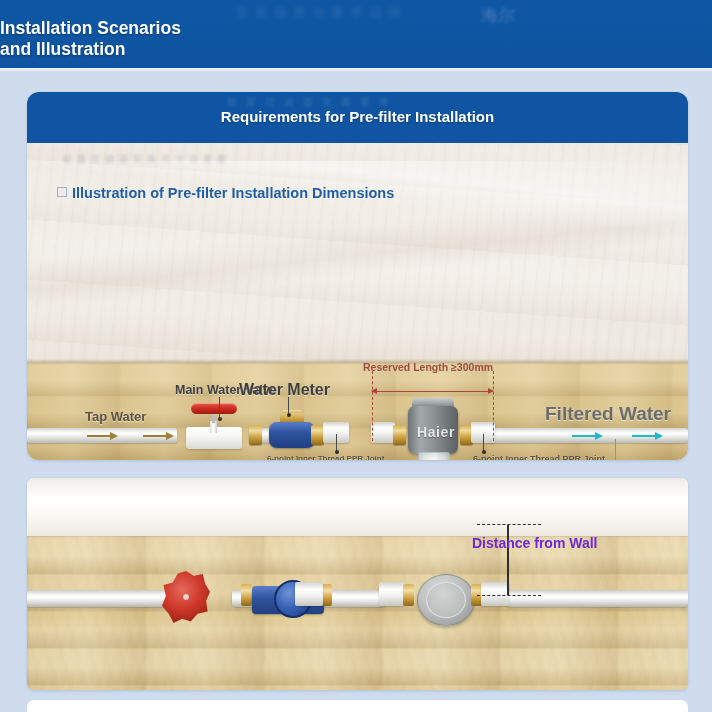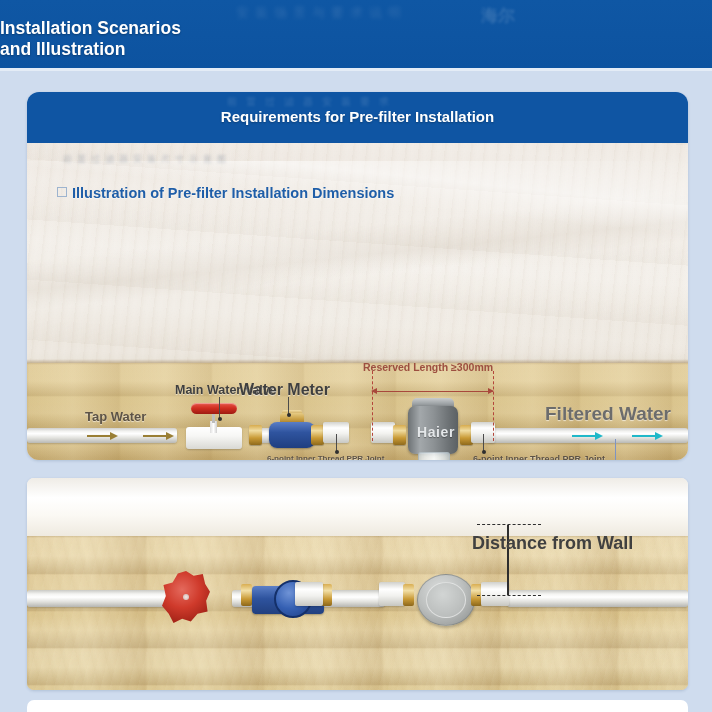--- a/index.html
+++ b/index.html
@@ -300,21 +300,21 @@
     background:radial-gradient(circle at 42% 34%, #d2d5d4, #b1b4b3);
     border:1px solid rgba(255,255,255,.5);
   }
 
   .dash-box{
     position:absolute;left:450px;top:46px;width:64px;height:70px;
     border-top:1.5px dashed #2e2e2e;border-bottom:1.5px dashed #2e2e2e;
   }
   .dash-box .vv{position:absolute;left:30px;top:0;width:1.5px;height:70px;background:#2e2e2e;}
   .lbl-dist{
-    position:absolute;left:472px;top:536px;color:#404040;font-size:18px;
+    position:absolute;left:472px;top:536px;color:#6d28d9;font-size:14px;
     font-weight:bold;line-height:15px;white-space:nowrap;
   }
   .lbl-dist2{
     position:absolute;left:478px;top:549px;color:#55412b;font-size:11.5px;
     font-weight:bold;line-height:14px;white-space:nowrap;
   }
 
   .card3{
     position:absolute;left:27px;top:700px;width:661px;height:40px;
     background:#ffffff;border-radius:7px 7px 0 0;

